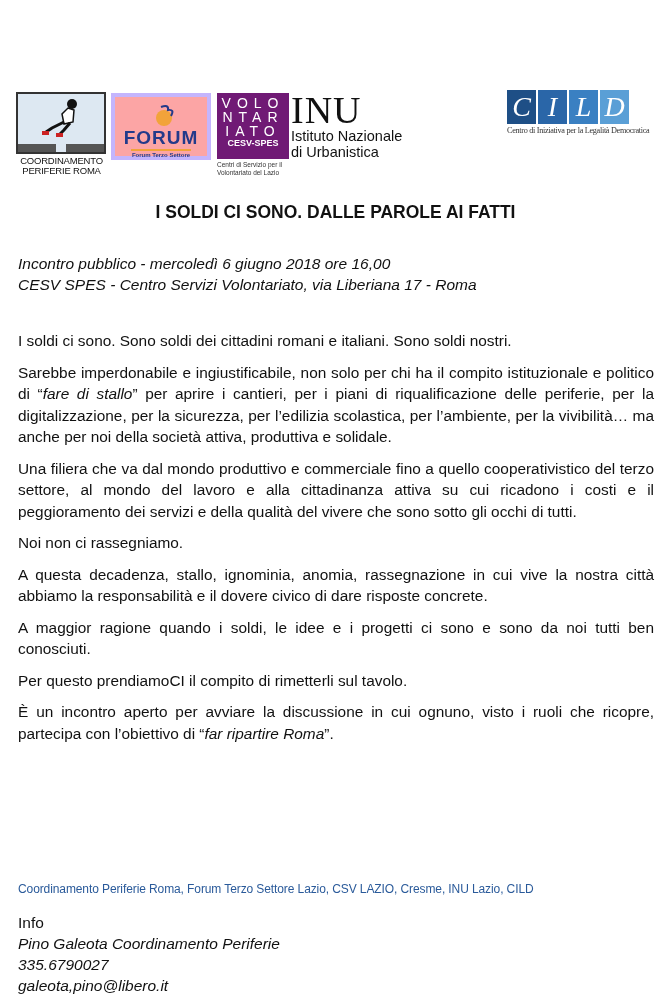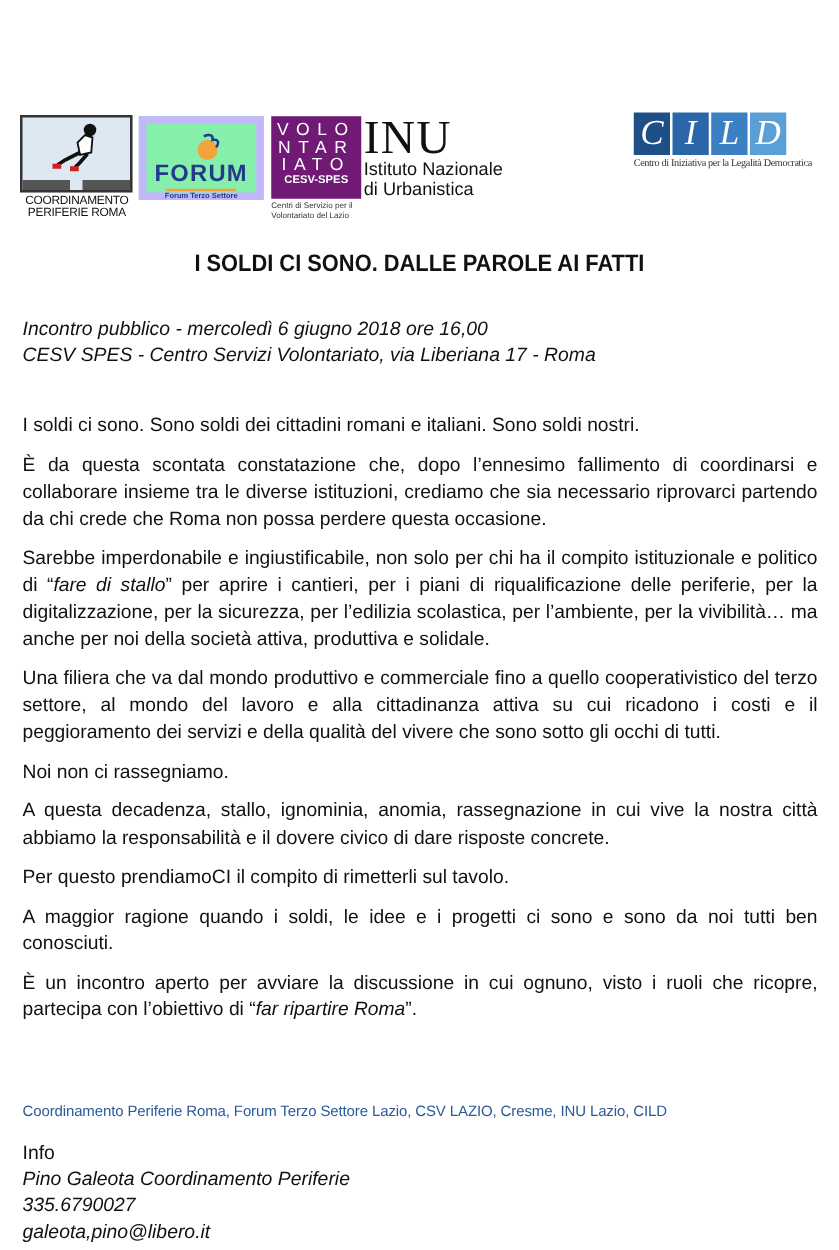--- a/index.html
+++ b/index.html
@@ -12,21 +12,21 @@
   
   .logo-cpr { left: 14px; top: 0; width: 95px; height: 92px; }
   .logo-cpr .box { position: absolute; left: 2px; top: 2px; width: 90px; height: 62px; background: #dde8f2; border: 2px solid #333; }
   .logo-cpr .strip { position: absolute; bottom: 0; height: 8px; background: #555; }
   .logo-cpr .strip.l { left: 0; width: 38px; }
   .logo-cpr .strip.r { right: 0; width: 38px; }
   .logo-cpr .figure { position: absolute; left: 22px; top: 4px; width: 50px; height: 44px; }
   .logo-cpr .cap { position: absolute; left: 0; top: 66px; width: 95px; text-align: center; font-size: 9.5px; line-height: 10px; color: #111; letter-spacing: -0.2px; }
 
   
-  .logo-forum { left: 111px; top: 3px; width: 100px; height: 67px; border: 6px solid #c4b5fd; background: #86efac; }
+  .logo-forum { left: 111px; top: 3px; width: 100px; height: 67px; border: 4px solid #c4b5fd; background: #fca5a5; }
   .logo-forum .swirl { position: absolute; left: 38px; top: 6px; width: 24px; height: 24px; }
   .logo-forum .word { position: absolute; left: 0; width: 100%; top: 30px; text-align: center; font-size: 19px; font-weight: bold; color: #233a8a; letter-spacing: 1px; }
   .logo-forum .line { position: absolute; left: 16px; right: 16px; top: 52px; height: 2px; background: #f2a33a; }
   .logo-forum .sub { position: absolute; left: 0; width: 100%; top: 55px; text-align: center; font-size: 6px; font-weight: bold; color: #233a8a; }
 
   
   .logo-vol { left: 217px; top: 3px; width: 72px; height: 90px; }
   .logo-vol .box { width: 72px; height: 66px; background: #701a75; color: #fff; padding: 3px 4px 11px 4px; }
   .logo-vol .row { font-size: 14px; line-height: 14px; letter-spacing: 6px; text-align: center; }
   .logo-vol .cesv { font-size: 9px; font-weight: bold; text-align: center; line-height: 11px; letter-spacing: 0; }
@@ -129,27 +129,26 @@
 
 <h1 class="title">I SOLDI CI SONO. DALLE PAROLE AI FATTI</h1>
 
 <div class="event">
   <div>Incontro pubblico -  mercoledì 6 giugno 2018 ore 16,00</div>
   <div>CESV SPES - Centro Servizi Volontariato, via Liberiana 17 - Roma</div>
 </div>
 
 <div class="body">
   <p>I soldi ci sono. Sono soldi dei cittadini romani e italiani. Sono soldi nostri.</p>
-  <p>È da questa scontata constatazione che, dopo l’ennesimo fallimento di coordinarsi e collaborare insieme tra le diverse istituzioni, crediamo che sia necessario riprovarci partendo da chi crede che Roma non possa perdere questa occasione.</p>
   <p><span>Sarebbe imperdonabile e ingiustificabile, non solo per chi ha il compito istituzionale e politico di “</span><em>fare di stallo</em><span>” per aprire i cantieri, per i piani di riqualificazione delle periferie, per la digitalizzazione, per la sicurezza, per l’edilizia scolastica, per l’ambiente, per la vivibilità… ma anche per noi della società attiva, produttiva e solidale.</span></p>
   <p>Una filiera che va dal mondo produttivo e commerciale fino a quello cooperativistico del terzo settore, al mondo del lavoro e alla cittadinanza attiva su cui ricadono i costi e il peggioramento dei servizi e della qualità del vivere che sono sotto gli occhi di tutti.</p>
   <p>Noi non ci rassegniamo.</p>
   <p>A questa decadenza, stallo, ignominia, anomia, rassegnazione in cui vive la nostra città abbiamo la responsabilità e il dovere civico di dare risposte concrete.</p>
+  <p>A maggior ragione quando i soldi, le idee e i progetti ci sono e  sono da noi tutti ben conosciuti.</p>
   <p>Per questo prendiamoCI il compito di rimetterli sul tavolo.</p>
-  <p>A maggior ragione quando i soldi, le idee e i progetti ci sono e  sono da noi tutti ben conosciuti.</p>
   <p><span>È un incontro aperto per avviare la discussione in cui ognuno, visto i ruoli che ricopre, partecipa con l’obiettivo di “</span><em>far ripartire Roma</em><span>”.</span></p>
 </div>
 
 <div class="orgs">Coordinamento Periferie Roma, Forum Terzo Settore Lazio, CSV LAZIO, Cresme, INU Lazio, CILD</div>
 
 <div class="info">
   <div class="label">Info</div>
   <div class="cols">
     <div class="col right">
       <div>Pino Galeota Coordinamento Periferie</div>

